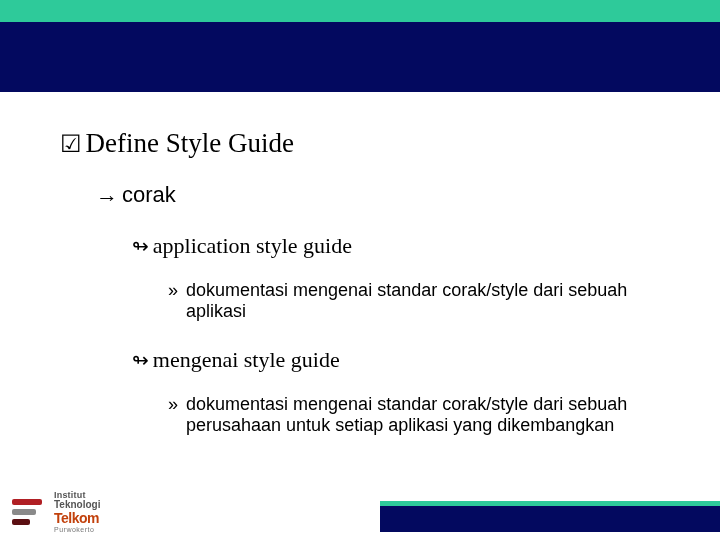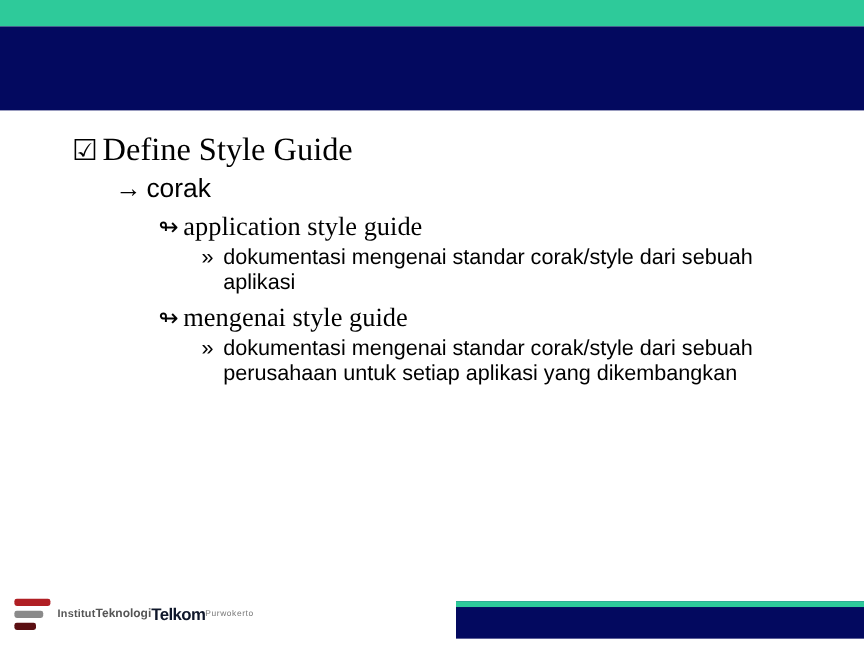--- a/index.html
+++ b/index.html
@@ -65,21 +65,21 @@
     margin-top: 2px;
     display: flex;
     align-items: baseline;
     gap: 8px;
   }
   .bullet { flex: 0 0 auto; display:inline-block; }
   .checkbox-icon { font-family: Arial, sans-serif; font-size: 24px; line-height: 1; }
   .arrow-icon { font-family: Arial, sans-serif; font-size: 22px; line-height: 1; }
   .hand-icon { font-family: Arial, sans-serif; font-size: 20px; line-height: 1; }
   .raquo-icon { font-family: Arial, sans-serif; font-size: 18px; line-height: 1; }
-  .text { flex: 1 1 auto; }
+  .text { flex: 1 1 auto; margin-top: 19px; }
 
   .footer {
     position: absolute;
     left: 0;
     bottom: 0;
     width: 100%;
     height: 56px;
   }
   .footer-bar {
     position: absolute;
@@ -107,29 +107,28 @@
     gap: 6px;
   }
   .logo-mark {
     width: 36px; height: 36px;
     display: flex; flex-direction: column; justify-content: center; gap: 4px;
   }
   .logo-mark .bar1 { height: 6px; width: 30px; background: #b01f24; border-radius: 2px; }
   .logo-mark .bar2 { height: 6px; width: 24px; background: #8a8a8a; border-radius: 2px; }
   .logo-mark .bar3 { height: 6px; width: 18px; background: #5b0f12; border-radius: 2px; }
   .logo-text {
-    display: flex; flex-direction: row;
+    display: flex; flex-direction: column;
     font-family: Arial, sans-serif;
     color: #555;
     line-height: 1.05;
-    align-items: center;
   }
   .logo-text .l1 { font-size: 9px; font-weight: bold; letter-spacing: 0.2px; }
   .logo-text .l2 { font-size: 10px; font-weight: bold; }
-  .logo-text .l3 { font-size: 14px; font-weight: 900; color: #0f172a; letter-spacing: -0.5px; }
+  .logo-text .l3 { font-size: 14px; font-weight: 900; color: #c2410c; letter-spacing: -0.5px; }
   .logo-text .l4 { font-size: 7px; letter-spacing: 0.5px; color: #777; }
 </style>
 </head>
 <body>
 
 <div class="top-band"></div>
 <div class="title-band"></div>
 
 <div class="content">
 

